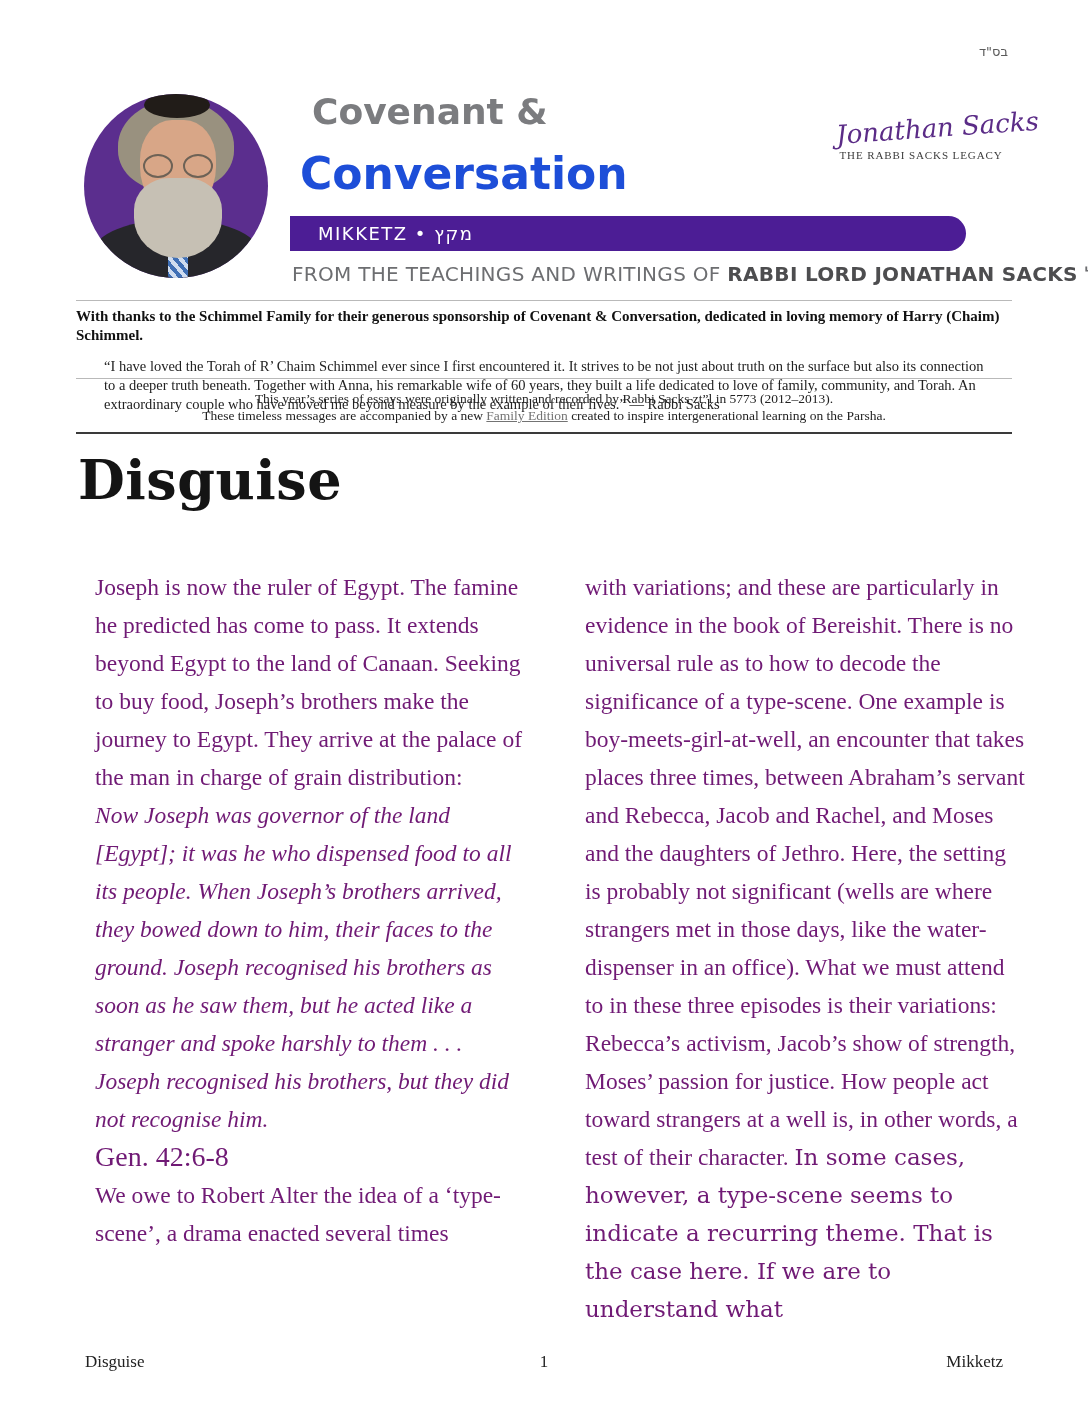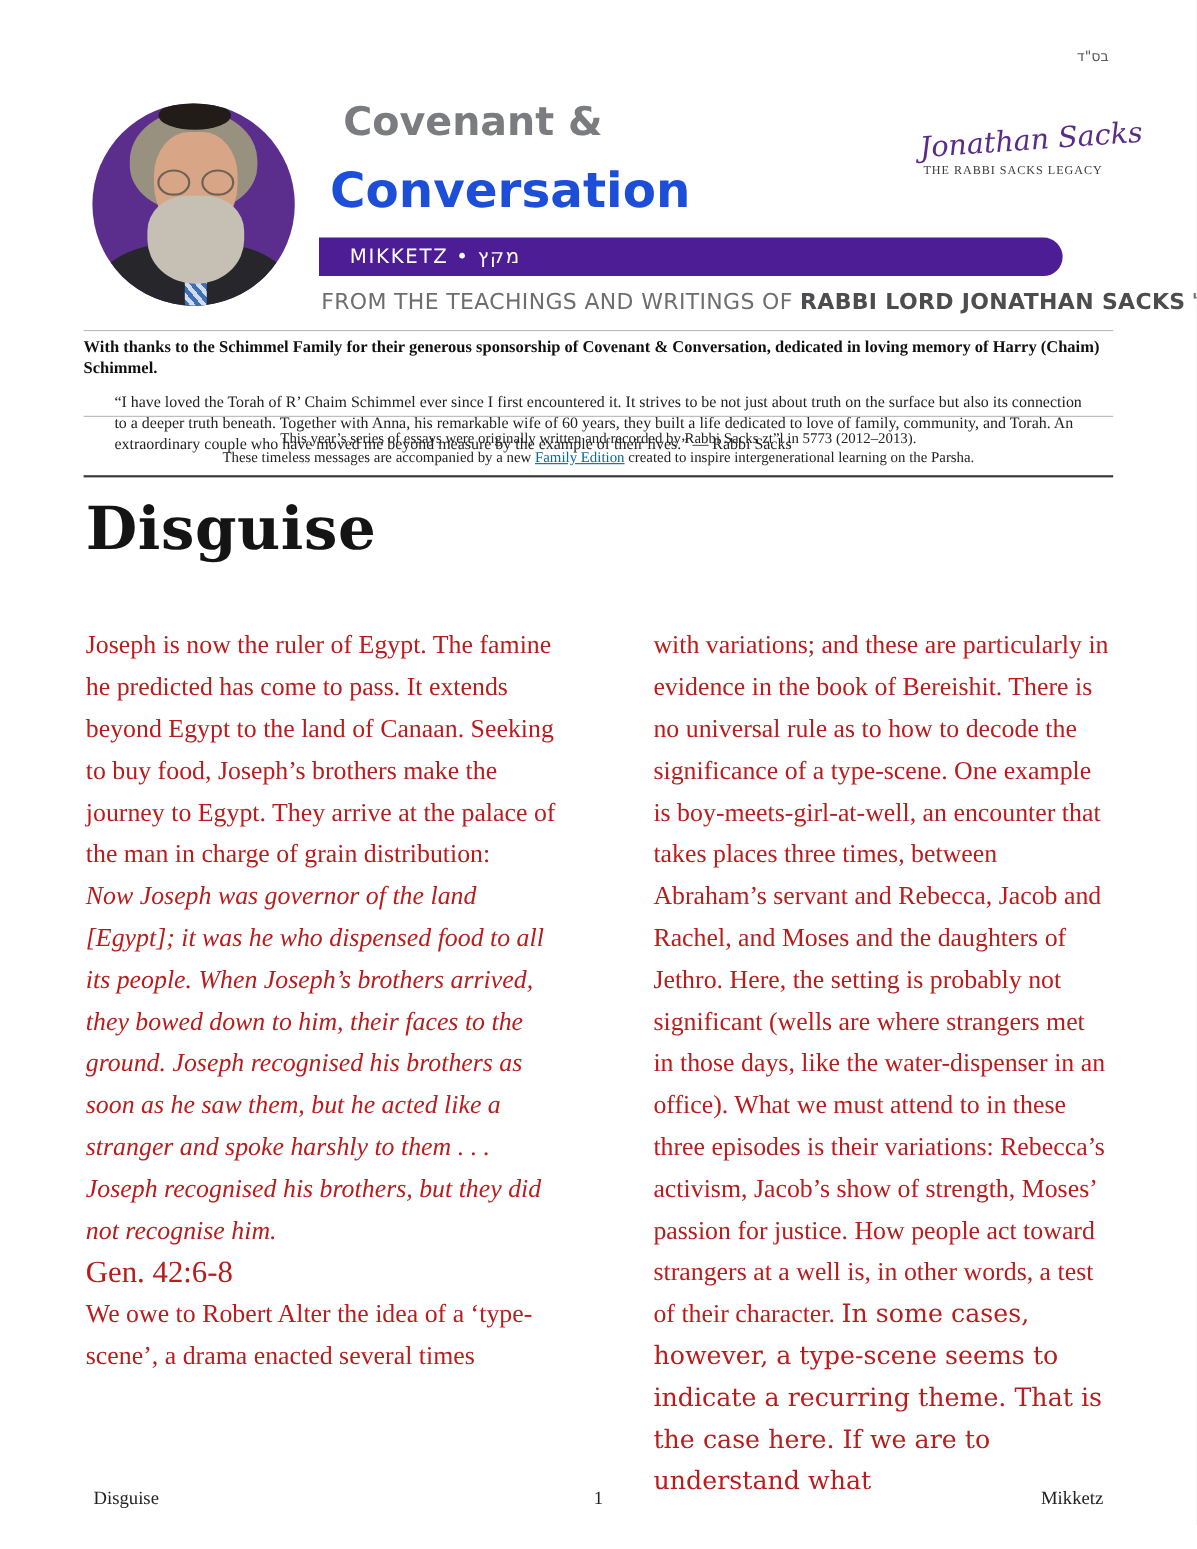--- a/index.html
+++ b/index.html
@@ -62,30 +62,30 @@
   .rule.dark { top:432px; border-top:2px solid #3a3a3a; }
 
   
   .sponsorship { position:absolute; left:76px; right:76px; top:307px; }
   .sponsor-dedication { font-size:15px; font-weight:bold; color:#111; line-height:19px; }
   .sponsor-quote { margin:12px 28px 0; font-size:14.5px; color:#222; line-height:19px; }
 
   
   .series { position:absolute; left:76px; right:76px; top:390px; text-align:center;
             font-size:13.5px; color:#222; line-height:17px; }
-  .family-link { color:#0369a1; text-decoration:underline; cursor:pointer;margin-top:17px; }
+  .family-link { color:#737373; text-decoration:underline; cursor:pointer;margin-top:17px; }
 
   
   .article-title { position:absolute; left:78px; top:448px; margin:0;
                    font-family:"DejaVu Serif", serif; font-weight:bold;
                    font-size:54px; color:#141414; letter-spacing:0.5px; }
 
-  .columns { position:absolute; left:78px; top:568px; width:932px;
-             display:grid; grid-template-columns:433px 1fr; column-gap:83px;
-             font-size:23.5px; line-height:38px; color:#b91c1c; }
+  .columns { position:absolute; left:95px; top:568px; width:932px;
+             display:grid; grid-template-columns:433px 1fr; column-gap:57px;
+             font-size:23.5px; line-height:38px; color:#701a75; }
   .columns p { margin:0; }
   .bquote { margin:12px 0 0 24px; font-style:italic; }
   .citation { margin:0 0 0 24px; font-size:28px; line-height:38px; }
   .para2 { margin-top:28px; }
   .alt { font-family:"DejaVu Serif", serif; font-size:23px; }
 
   
   .footer { position:absolute; left:85px; right:85px; top:1352px;
             font-size:17px; color:#222; }
   .footer .f-left  { position:absolute; left:0; }

